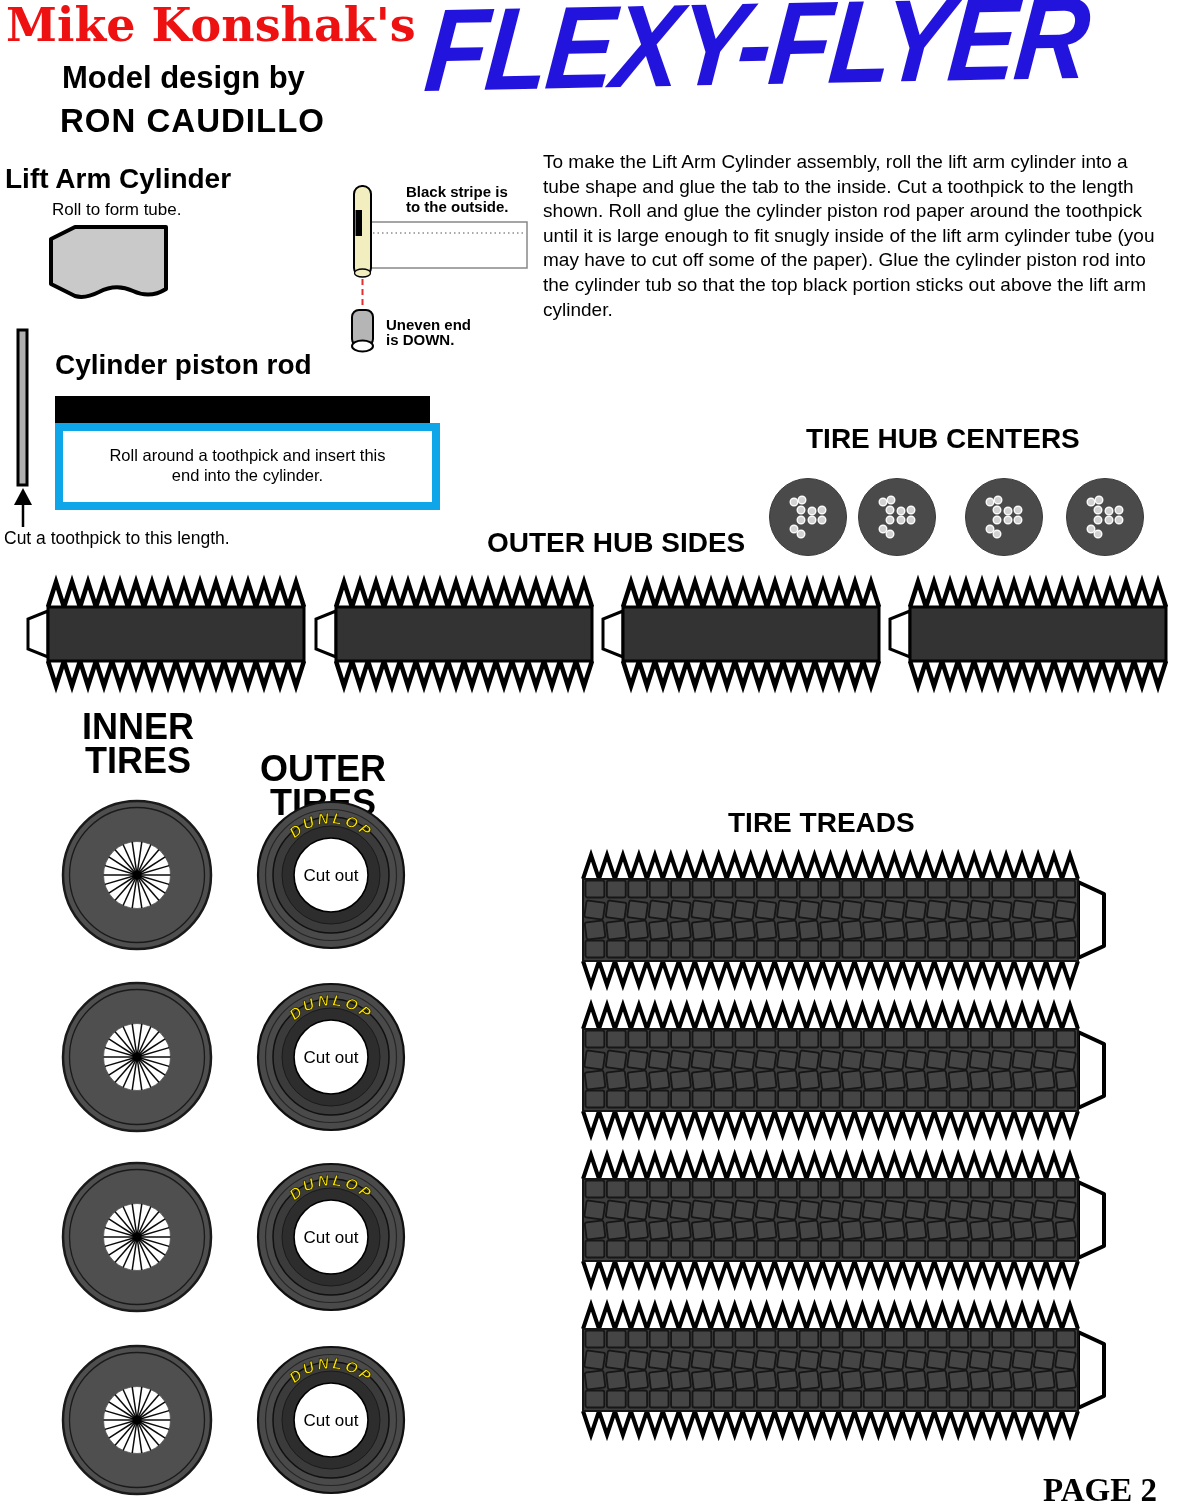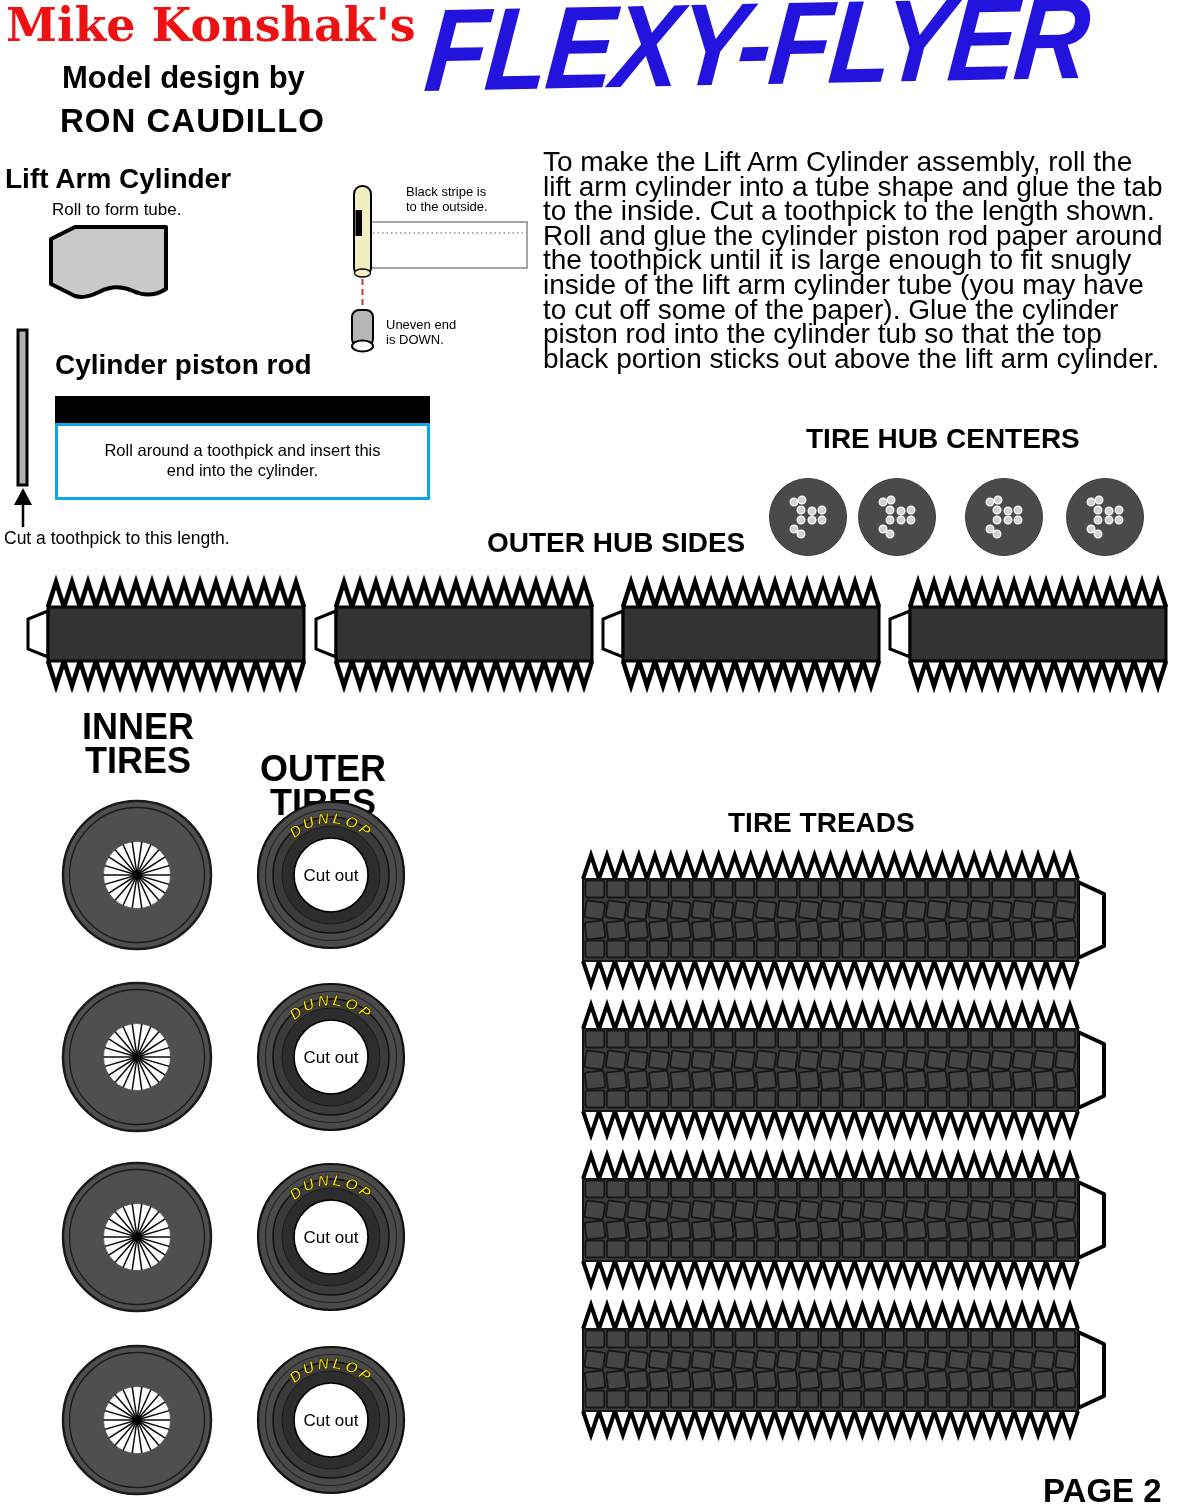--- a/index.html
+++ b/index.html
@@ -9,36 +9,36 @@
   .author-title{left:6px;top:-2px;font-family:"DejaVu Serif","Liberation Serif",serif;
         font-weight:bold;font-size:46px;color:#ee1111;letter-spacing:0px;}
   .design-by1{left:62px;top:60px;font-size:31px;font-weight:bold;}
   .design-by2{left:60px;top:102px;font-size:33px;font-weight:bold;letter-spacing:1px;}
   .model-title{left:432px;top:-16px;font-size:102px;font-weight:bold;font-style:italic;
         color:#2213dd;letter-spacing:-2px;transform:skewX(-6deg) scaleY(1.15) rotate(-1deg);
         transform-origin:left top;white-space:nowrap;}
   .h-big{font-size:28px;font-weight:bold;white-space:nowrap;}
   .lift-heading{left:5px;top:163px;}
   .roll-label{left:52px;top:200px;font-size:17px;}
-  .small-note{font-size:13px;line-height:15px;}
+  .small-note{font-size:15px;line-height:15px;font-weight:bold;}
   .note-stripe{left:406px;top:184px;}
   .note-uneven{left:386px;top:317px;}
-  .instructions{left:543px;top:150px;width:624px;font-size:28px;line-height:24.6px;}
+  .instructions{left:543px;top:150px;width:624px;font-size:19px;line-height:24.6px;}
   .piston-heading{left:55px;top:349px;}
   .rod-blackbar{left:55px;top:396px;width:375px;height:27px;background:#000;}
-  .rod-box{left:55px;top:423px;width:369px;height:57px;border:3px solid #0ea5e9;
+  .rod-box{left:55px;top:423px;width:369px;height:57px;border:8px solid #0ea5e9;
         text-align:center;font-size:16.5px;line-height:20px;padding-top:14px;}
   .cut-note{left:4px;top:528px;font-size:17.5px;}
   .hubc-heading{left:806px;top:423px;}
   .hubs-heading{left:487px;top:527px;}
   .tiresh{text-align:center;font-size:36px;font-weight:bold;line-height:34px;}
   .inner-heading{left:78px;top:710px;width:120px;}
   .outer-heading{left:258px;top:752px;width:130px;}
   .treads-heading{left:728px;top:807px;}
-  .page-num{left:1043px;top:1472px;font-size:33px;font-weight:bold;}
+  .page-num{left:1043px;top:1472px;font-size:33px;font-weight:bold;font-family:Liberation Serif, serif;}
   svg{position:absolute;overflow:visible;}
   .hub-center{width:80px;height:80px;top:477px;}
   .hub-side{width:290px;height:112px;top:578px;}
   .inner-tire{width:156px;height:156px;left:59px;}
   .outer-tire{width:150px;height:150px;left:256px;}
   .tread{width:530px;height:136px;left:581px;}
 </style>
 </head>
 <body>
 

